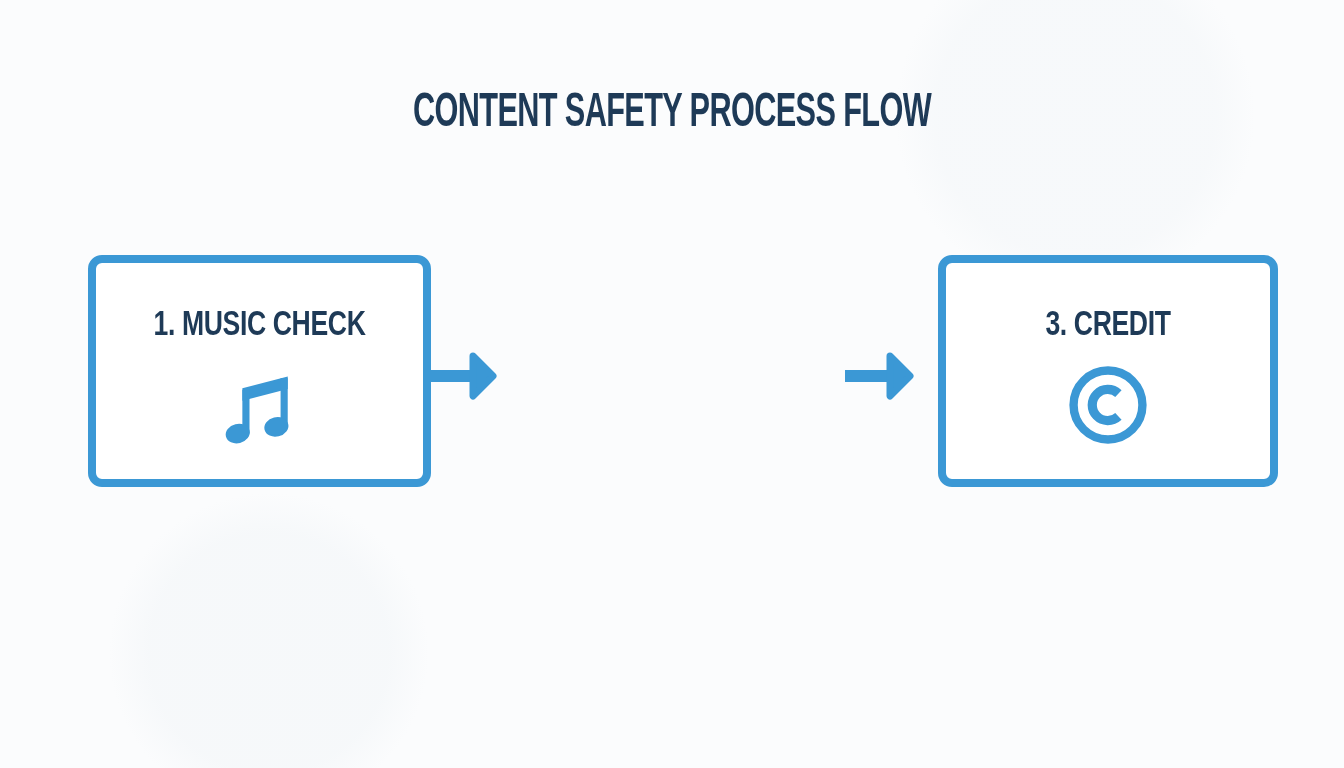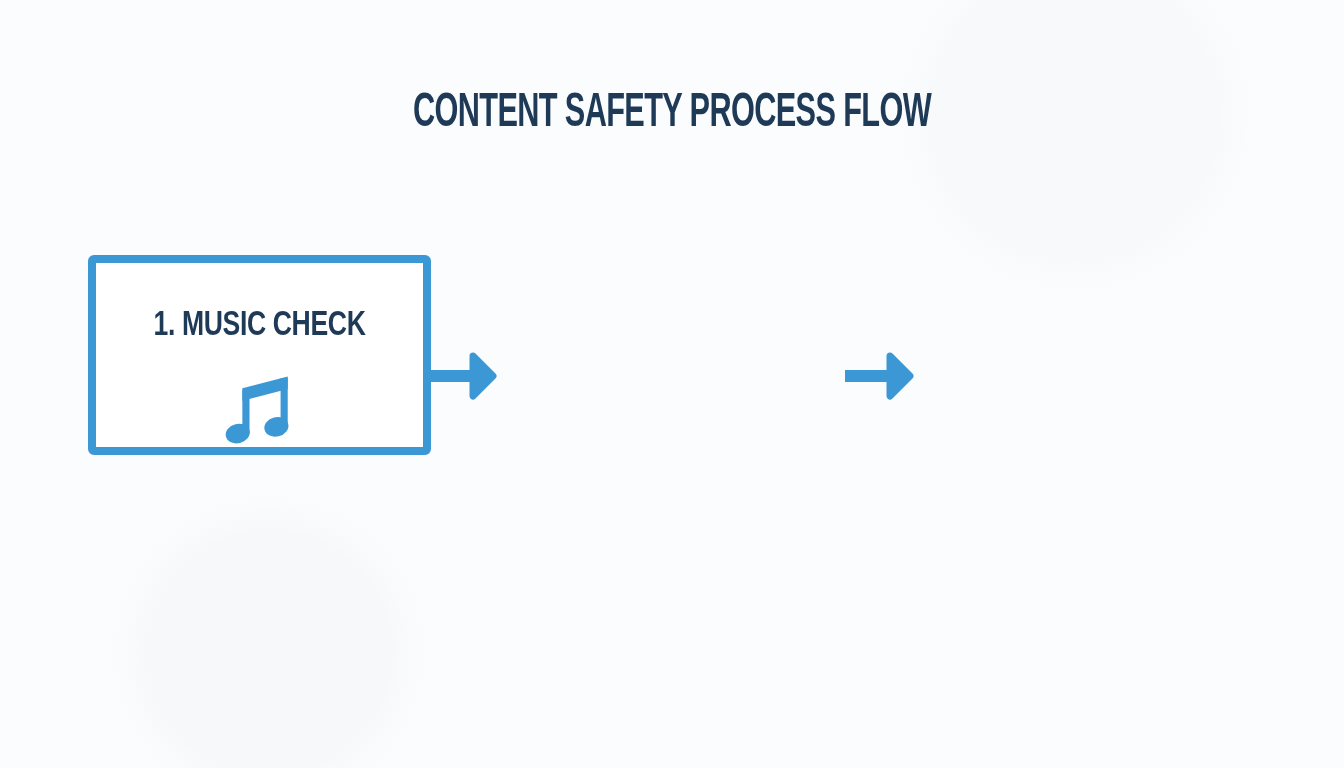--- a/index.html
+++ b/index.html
@@ -35,24 +35,24 @@
     font-size: 48px;
     line-height: 1;
     letter-spacing: -1px;
     transform: scaleX(0.64);
     transform-origin: 50% 50%;
     white-space: nowrap;
   }
   .step-box {
     position: absolute;
     top: 255px;
-    height: 200px;
+    height: 232px;
     background: var(--box-fill);
     border: 8px solid var(--accent);
-    border-radius: 6px;
+    border-radius: 14px;
   }
   .step-box.b1 { left: 88px;  width: 343px; }
   .step-box.b2 { left: 509px; width: 340px; }
   .step-box.b3 { left: 938px; width: 340px; }
   .step-label {
     position: absolute;
     top: 42px;
     left: 0;
     width: 100%;
     text-align: center;
@@ -115,14 +115,25 @@
   </div>
 
 
   <div class="connector c2">
     <svg width="70" height="56" viewBox="0 0 70 56">
       <rect class="icon-fill" x="0" y="22" width="48" height="12"></rect>
       <path class="icon-fill icon-stroke" d="M45,8 L65,28 L45,48 Z" stroke-width="7" stroke-linejoin="round"></path>
     </svg>
   </div>
 
+  <div class="step-box b3">
+    <div class="step-label">3. CREDIT</div>
+    <div class="step-icon-wrap">
+      <span>
+        <svg width="84" height="84" viewBox="0 0 100 100">
+          <circle class="icon-stroke" cx="50" cy="50" r="41" fill="none" stroke-width="10"></circle>
+          <path class="icon-stroke" d="M62.4,63.5 A18.5,18.5 0 1 1 62.4,36.5" fill="none" stroke-width="11"></path>
+        </svg>
+      </span>
+    </div>
+  </div>
 
 </div>
 
 </body></html>

